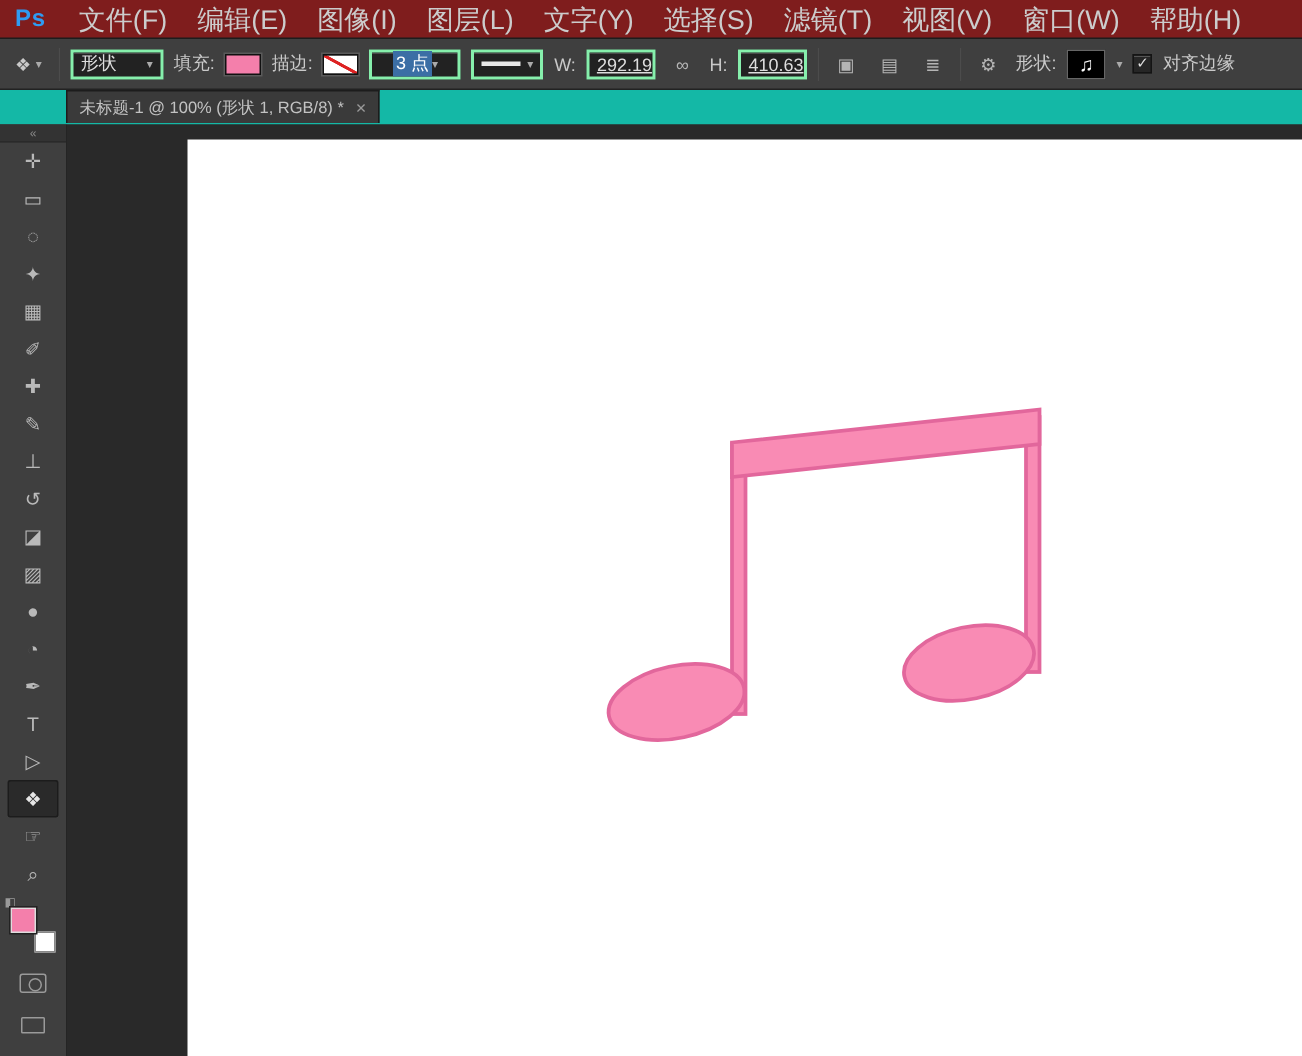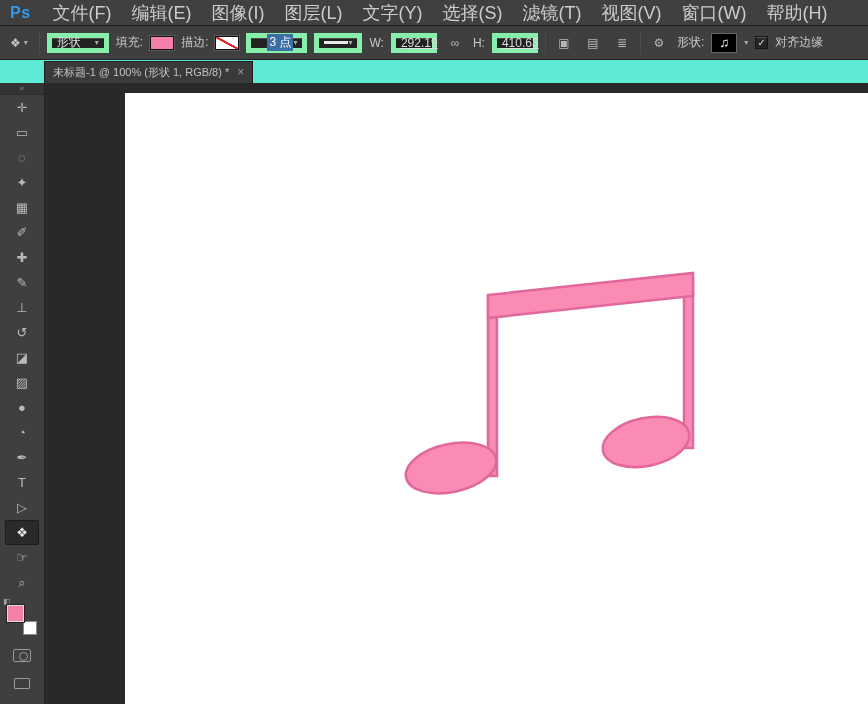--- a/index.html
+++ b/index.html
@@ -1,53 +1,53 @@
 <!DOCTYPE html>
 <html style="--logo-blue: #2f9bf2; --accent-pink: #f47fab; --selection-blue: #3b6ea5; --note-fill: #f98bb4; --note-stroke: #e2679c;"><head>
 <meta charset="utf-8">
 <style>
   * { margin:0; padding:0; box-sizing:border-box; }
   html,body { width:868px; height:704px; overflow:hidden; background:#282828;
               font-family:"Liberation Sans","DejaVu Sans",sans-serif; }
 
   
-  .menubar { height:26px; background:#404040; border-bottom:1px solid #1d1d1d;
+  .menubar { height:26px; background:#7f1d1d; border-bottom:1px solid #1d1d1d;
              display:flex; align-items:center; }
   .ps-logo { color:var(--logo-blue,#31a8ff); font-weight:bold; font-size:16px;
              padding:0 12px 0 10px; letter-spacing:0.5px; }
   .menu-items { display:flex; align-items:center; }
   .mi { color:#cccccc; font-size:18px; padding:5px 10px; cursor:default; }
 
   
   .optionsbar { height:34px; background:#3f3f3f; border-bottom:1px solid #222;
                 display:flex; align-items:center; gap:7px; padding:0 6px;
                 color:#c9c9c9; font-size:12px; white-space:nowrap; }
   .sep { width:1px; height:22px; background:#2c2c2c; border-right:1px solid #4c4c4c; }
   .opt-btn { display:flex; align-items:center; gap:3px; padding:2px 4px; border-radius:2px; }
   .caret { font-size:8px; color:#aaa; }
-  .field { background:#222; border:5px solid #86efac; box-shadow:0 1px 0 #4a4a4a inset;
+  .field { background:#222; border:2px solid #86efac; box-shadow:0 1px 0 #4a4a4a inset;
            height:20px; display:flex; align-items:center; padding:0 5px; color:#ddd; }
   .field.sel-box { width:62px; justify-content:space-between; }
   .num { width:46px;text-decoration:underline; }
   .swatch-fill { width:24px; height:14px; background:var(--accent-pink,#f47fab);
                  border:1px solid #111; outline:1px solid #5a5a5a; }
   .swatch-stroke { width:24px; height:14px; border:1px solid #111; outline:1px solid #5a5a5a;
                    background:linear-gradient(to top right,#fff 44%,#d22 46%,#d22 54%,#fff 56%); }
   .hl { background:var(--selection-blue,#3b6ea5); color:#fff; padding:0 2px; }
   .stroke-style-line { width:26px; height:3px; background:#e8e8e8; }
   .icon-btn { width:22px; height:20px; display:flex; align-items:center; justify-content:center;
               color:#b5b5b5; font-size:12px; border-radius:2px; }
   .shape-thumb { width:26px; height:20px; background:#000; border:1px solid #666;
                  color:#fff; display:flex; align-items:center; justify-content:center; font-size:13px; }
   .checkbox { width:13px; height:13px; background:#262626; border:1px solid #141414;
               box-shadow:0 1px 0 #555 inset; color:#ddd; font-size:10px; line-height:11px;
               text-align:center; }
 
   
-  .tabbar { height:23px; background:#5eead4; display:flex; align-items:center; }
+  .tabbar { height:23px; background:#14b8a6; display:flex; align-items:flex-start; }
   .tab { margin-left:44px; height:22px; background:#3a3a3a; border:1px solid #1c1c1c; border-bottom:none;
          display:flex; align-items:center; gap:8px; padding:0 8px; color:#c2c2c2; font-size:11px; }
   .tab-close { color:#9a9a9a; font-size:12px; }
 
   
   .content { position:relative; height:621px; display:flex; }
 
   .toolbar { width:45px; background:#3f3f3f; border-right:1px solid #242424;
              display:flex; flex-direction:column; align-items:center; flex:none; }
   .toolbar-head { width:100%; height:12px; background:#333; color:#8a8a8a; font-size:8px;
@@ -102,21 +102,21 @@
     <span>形状</span>
     <span class="caret">▾</span>
   </div>
 
   <span>填充:</span>
   <div class="swatch-fill"></div>
 
   <span>描边:</span>
   <div class="swatch-stroke"></div>
 
-  <div class="field" style="width:61px; justify-content:flex-end;">
+  <div class="field" style="width:61px; justify-content:center;">
     <span class="hl">3 点</span>
     <span class="caret">▾</span>
   </div>
 
   <div class="field" style="width:48px; justify-content:space-between;">
     <span class="stroke-style-line"></span>
     <span class="caret">▾</span>
   </div>
 
   <span>W:</span>

